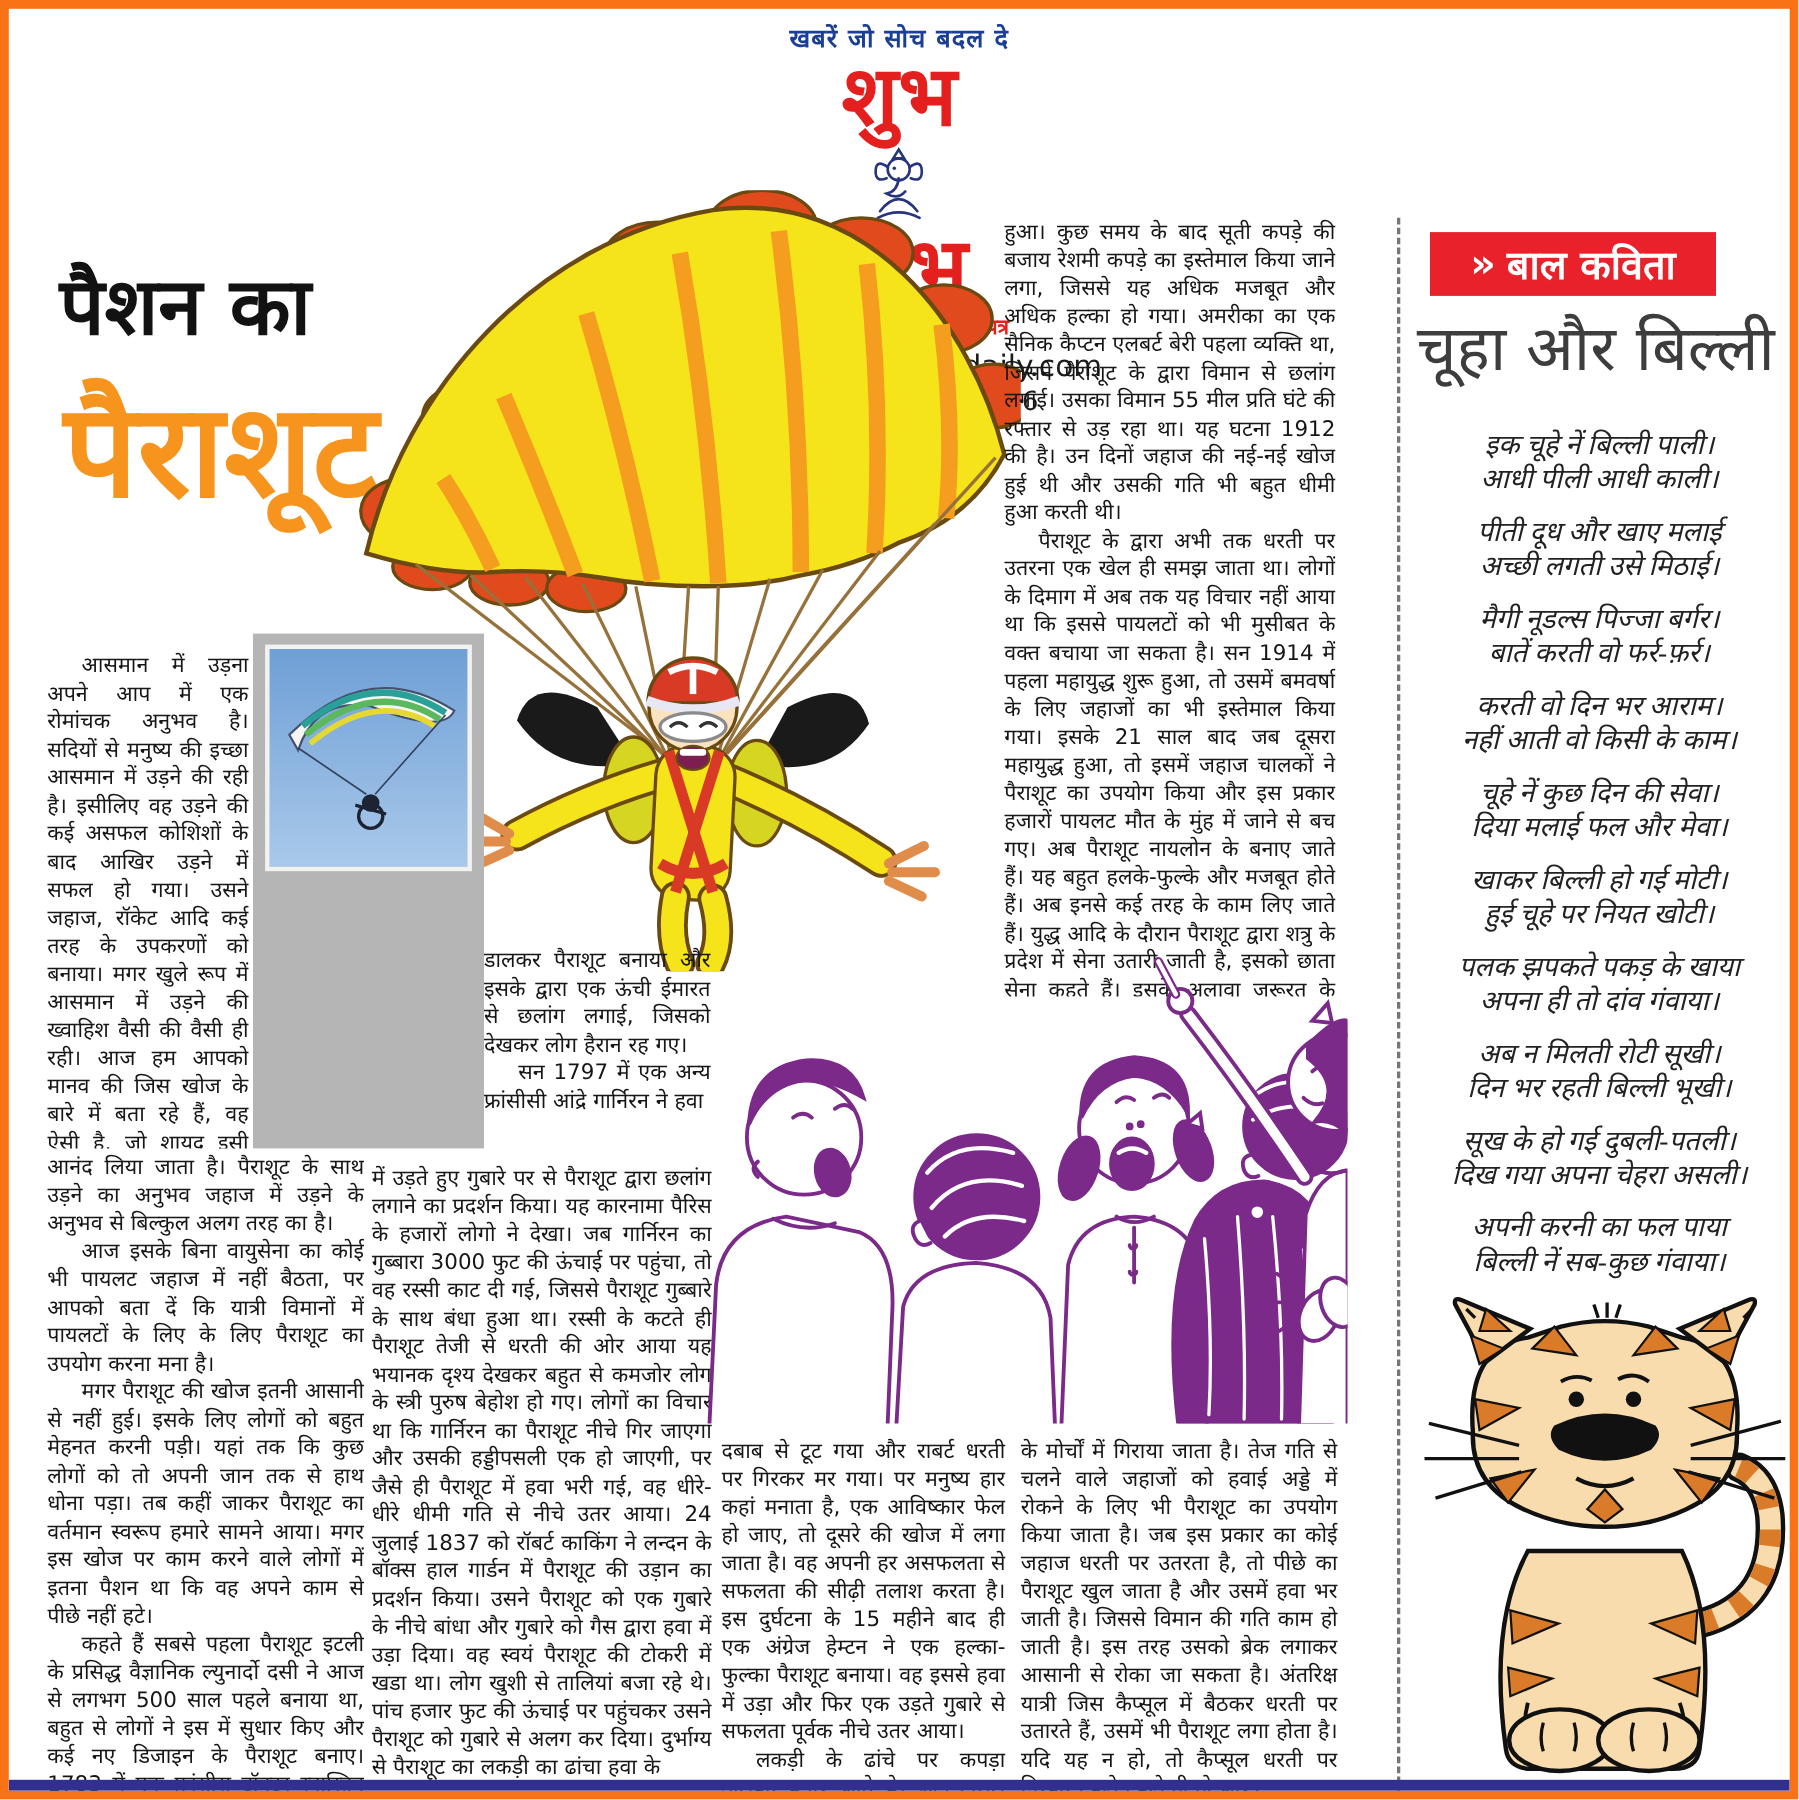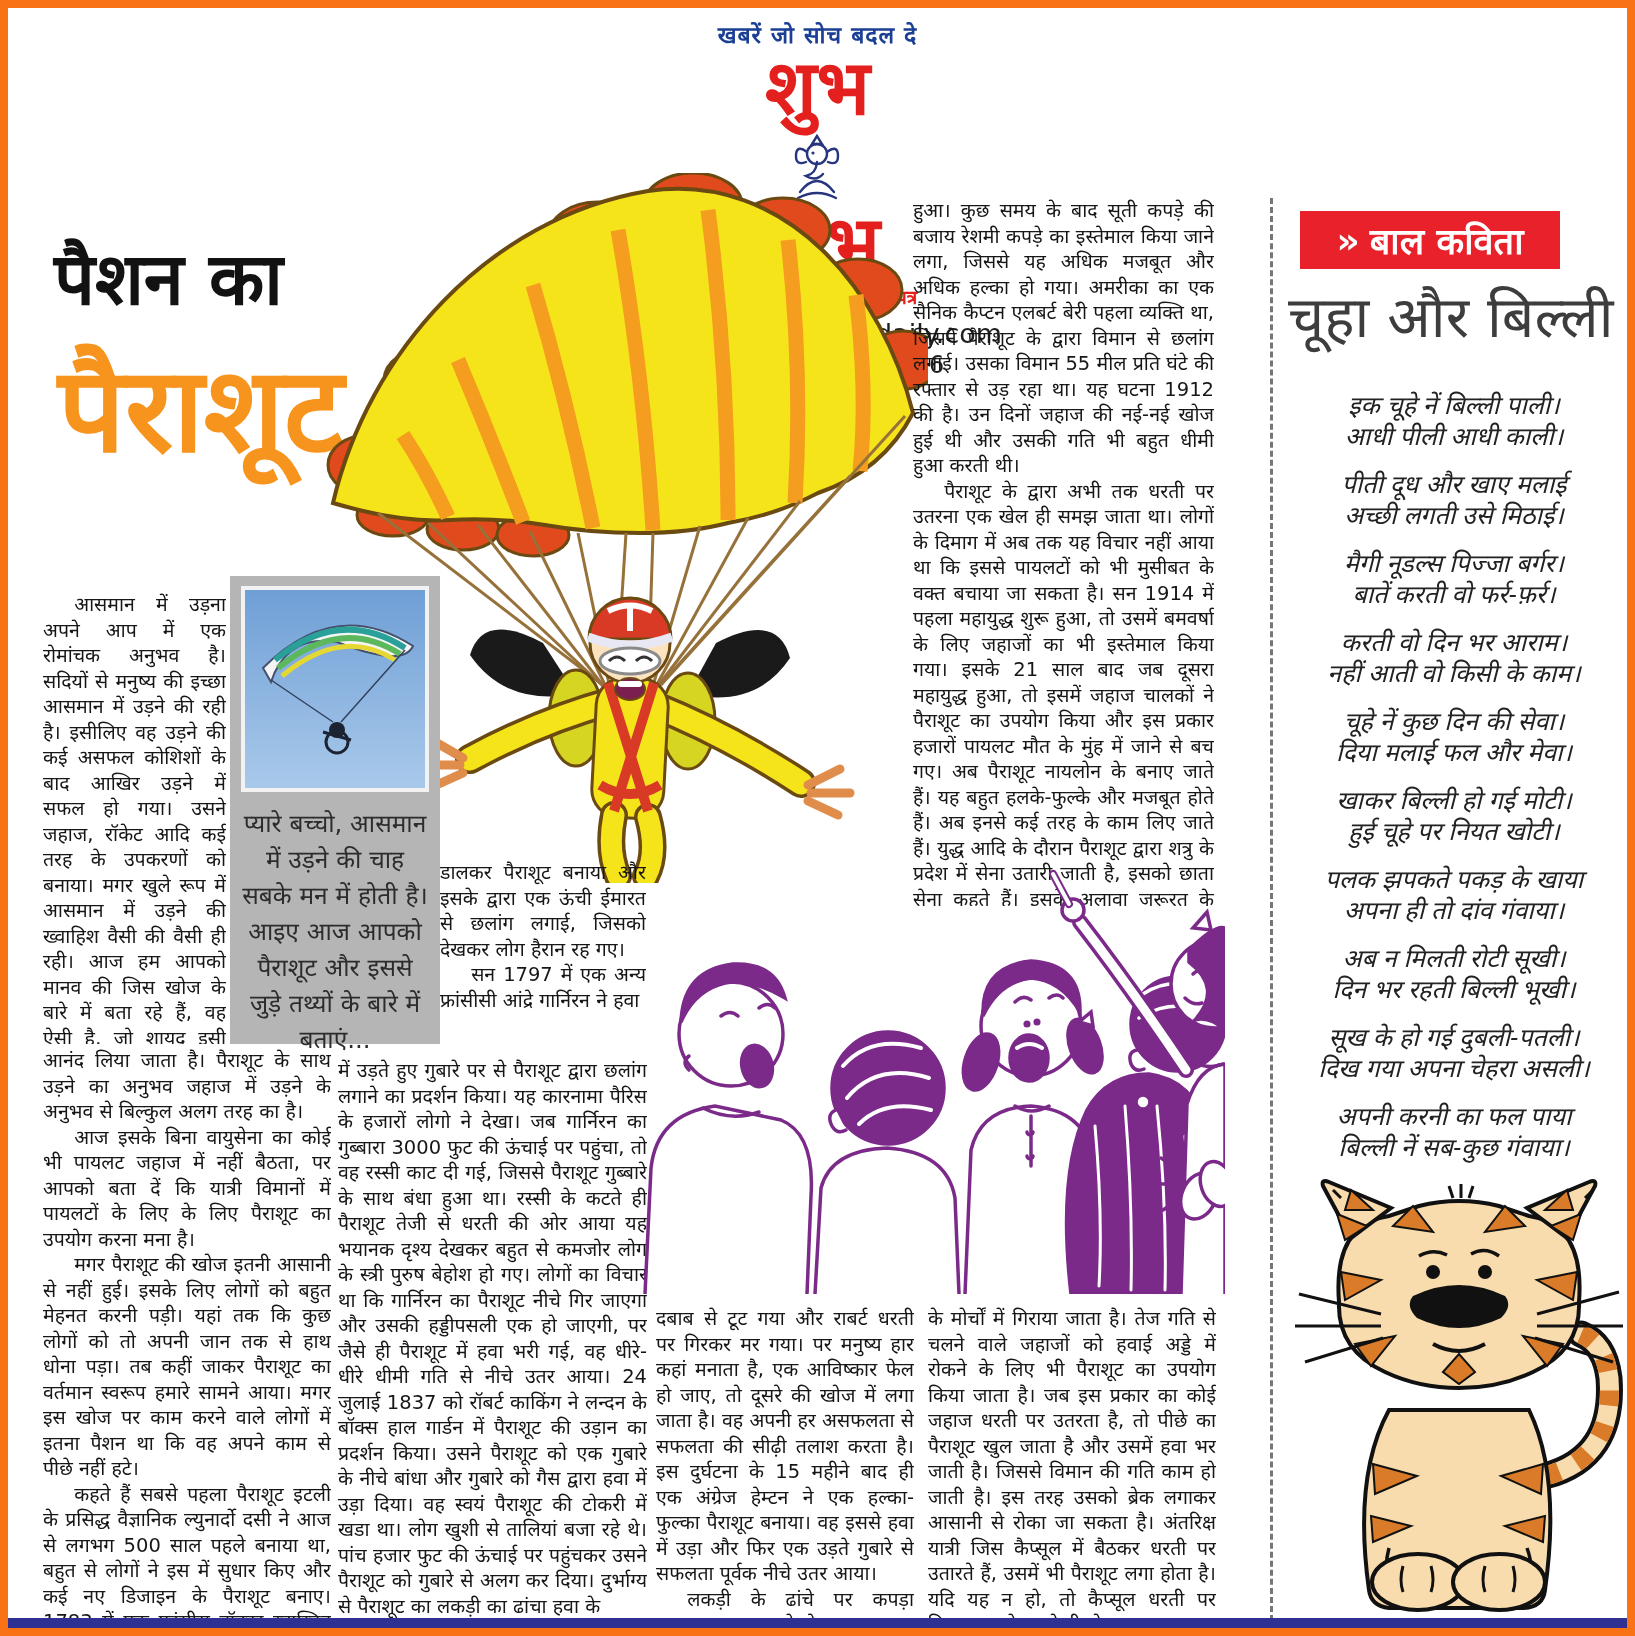--- a/index.html
+++ b/index.html
@@ -28,21 +28,21 @@
            box-sizing:border-box;padding:10px 8px;}
   .photo{width:188px;height:206px;margin:0 auto;background:linear-gradient(#6f9fd6,#a9c9ea);
          border:4px solid #f2f2f2;box-sizing:border-box;}
   .infobox .cap{margin-top:14px;font-size:24.5px;line-height:36px;color:#2c2c2c;text-align:center;}
   
   .divider{position:absolute;left:1262px;top:190px;height:1432px;border-left:3px dashed #767676;}
   .badge{position:absolute;left:1292px;top:203px;width:260px;height:58px;background:#e8212a;color:#fff;
          display:flex;align-items:center;justify-content:center;font-size:36px;font-weight:bold;gap:10px;}
   .poem-title{position:absolute;left:1280px;top:278px;width:336px;font-size:57px;font-weight:normal;color:#3d3d3d;line-height:1.1;}
   .poem{position:absolute;left:1276px;top:382px;width:340px;text-align:center;
-        font-family:Liberation Sans, sans-serif;font-style:italic;font-size:25px;color:#222;}
+        font-family:Liberation Serif, serif;font-style:italic;font-size:25px;color:#222;}
   .couplet{margin-bottom:17px;}
   .poem-line{line-height:31px;}
   
   svg{display:block;}
   .chute{position:absolute;left:300px;top:165px;}
   .kids{position:absolute;left:625px;top:858px;}
   .cat{position:absolute;left:1285px;top:1168px;}
   .bottom-bar{position:absolute;left:0;right:0;bottom:0;height:10px;background:#2e3192;}
 </style>
 </head>
@@ -180,21 +180,20 @@
         <path d="M 18 78 Q 90 6 168 56 Q 158 78 92 52 Q 42 44 26 92 Z" fill="#f4f4f4" stroke="#44506e" stroke-width="2"></path>
         <path d="M 30 70 Q 95 16 160 58" stroke="#2aa198" stroke-width="6" fill="none"></path>
         <path d="M 33 78 Q 96 26 155 64" stroke="#5cb85c" stroke-width="6" fill="none"></path>
         <path d="M 37 86 Q 97 36 150 70" stroke="#e6d832" stroke-width="5" fill="none"></path>
         <path d="M 26 90 L 88 132 M 160 60 L 96 132" stroke="#33415c" stroke-width="1.5"></path>
         <circle cx="92" cy="140" r="8" fill="#1c2433"></circle>
         <circle cx="92" cy="152" r="11" fill="none" stroke="#1c2433" stroke-width="3"></circle>
         <path d="M 78 142 L 106 150" stroke="#1c2433" stroke-width="3"></path>
       </svg>
     </div>
-    <div class="cap">प्यारे बच्चो, आसमान में उड़ने की चाह सबके मन में होती है। आइए आज आपको पैराशूट और इससे जुड़े तथ्यों के बारे में बताएं...</div>
   </div>
 
   <div class="col" style="left:35px;top:584px;width:183px;height:452px;">
     <p><b class="lead">आसमान</b><span> में उड़ना अपने आप में एक रोमांचक अनुभव है। सदियों से मनुष्य की इच्छा आसमान में उड़ने की रही है। इसीलिए वह उड़ने की कई असफल कोशिशों के बाद आखिर उड़ने में सफल हो गया। उसने जहाज, रॉकेट आदि कई तरह के उपकरणों को बनाया। मगर खुले रूप में आसमान में उड़ने की ख्वाहिश वैसी की वैसी ही रही। आज हम आपको मानव की जिस खोज के बारे में बता रहे हैं, वह ऐसी है, जो शायद इसी ख्वाहिश को पूरा करती है। जी हां यह खोज है- पैराशूट। इसके माध्यम से खुले रूप में आसमान में उड़ने का</span></p>
   </div>
   <div class="col cont" style="left:35px;top:1040px;width:288px;height:592px;">
       <p>आनंद लिया जाता है। पैराशूट के साथ उड़ने का अनुभव जहाज में उड़ने के अनुभव से बिल्कुल अलग तरह का है।</p>
       <p>आज इसके बिना वायुसेना का कोई भी पायलट जहाज में नहीं बैठता, पर आपको बता दें कि यात्री विमानों में पायलटों के लिए के लिए पैराशूट का उपयोग करना मना है।</p>
       <p>मगर पैराशूट की खोज इतनी आसानी से नहीं हुई। इसके लिए लोगों को बहुत मेहनत करनी पड़ी। यहां तक कि कुछ लोगों को तो अपनी जान तक से हाथ धोना पड़ा। तब कहीं जाकर पैराशूट का वर्तमान स्वरूप हमारे सामने आया। मगर इस खोज पर काम करने वाले लोगों में इतना पैशन था कि वह अपने काम से पीछे नहीं हटे।</p>
       <p>कहते हैं सबसे पहला पैराशूट इटली के प्रसिद्ध वैज्ञानिक ल्युनार्दो दसी ने आज से लगभग 500 साल पहले बनाया था, बहुत से लोगों ने इस में सुधार किए और कई नए डिजाइन के पैराशूट बनाए। 1783 में एक फ्रांसीस डॉक्टर स्वास्तिन लनारमां ने लकडी के ढांचे पर कपडा</p>

